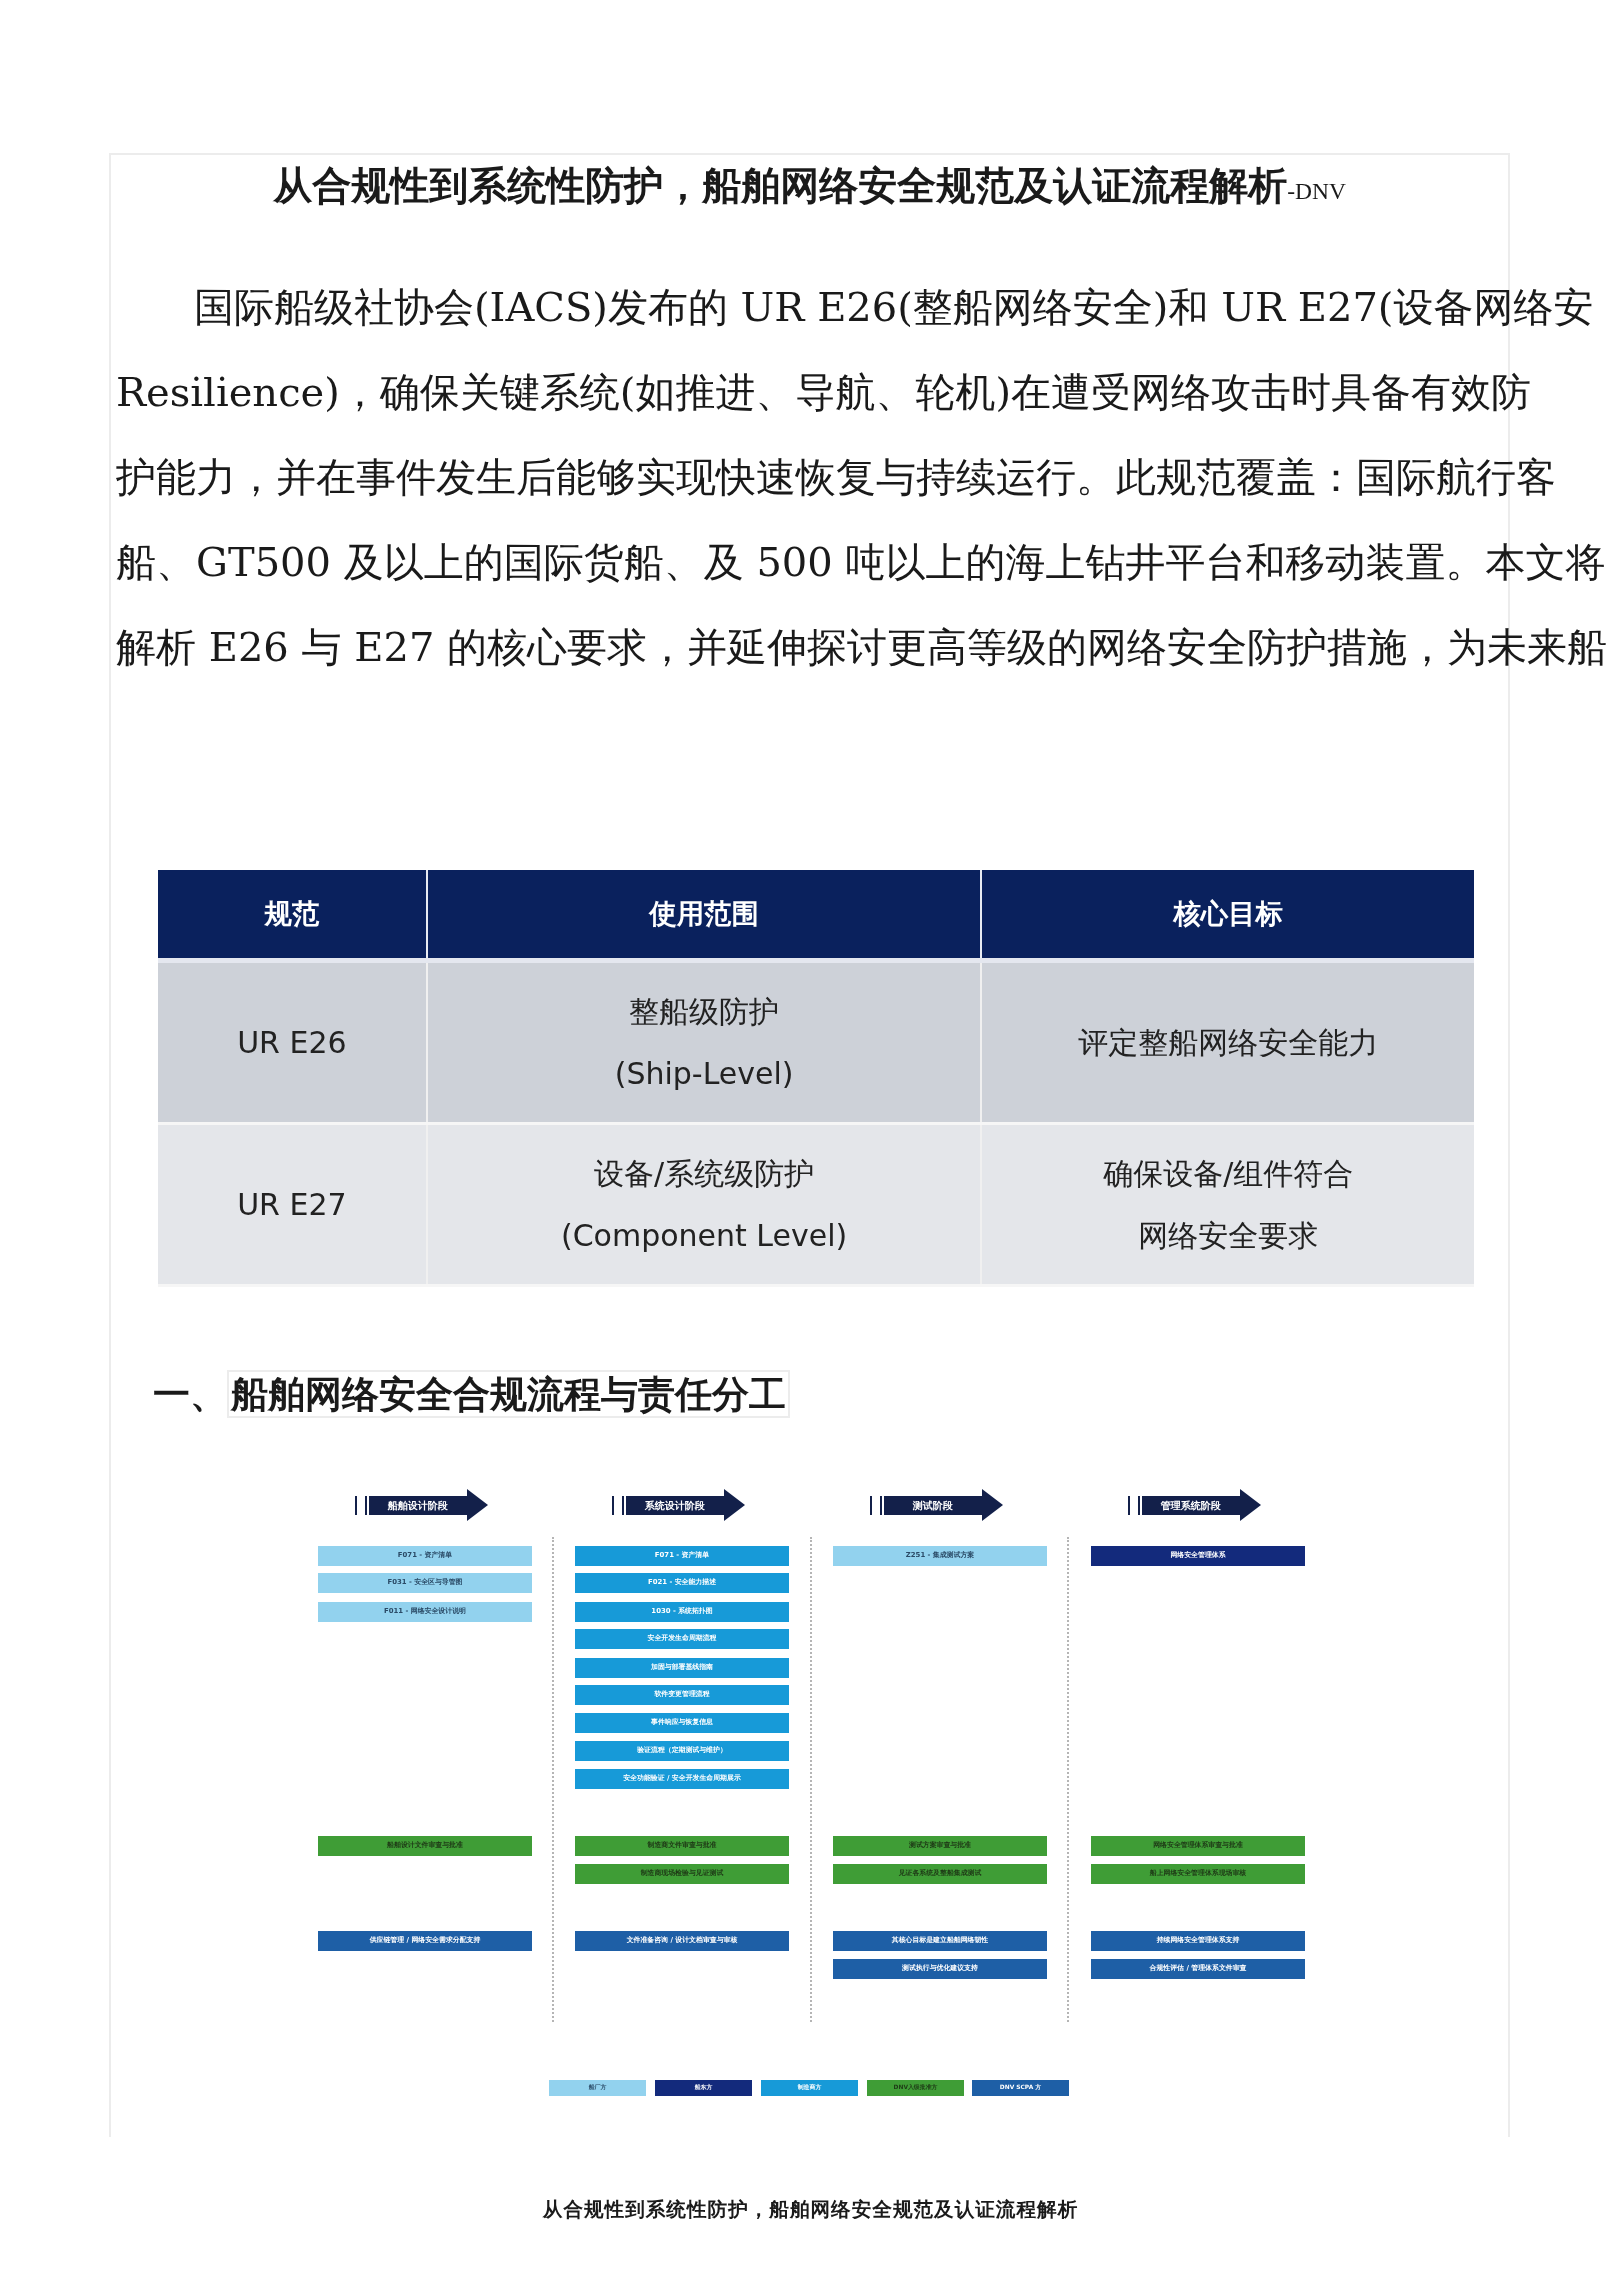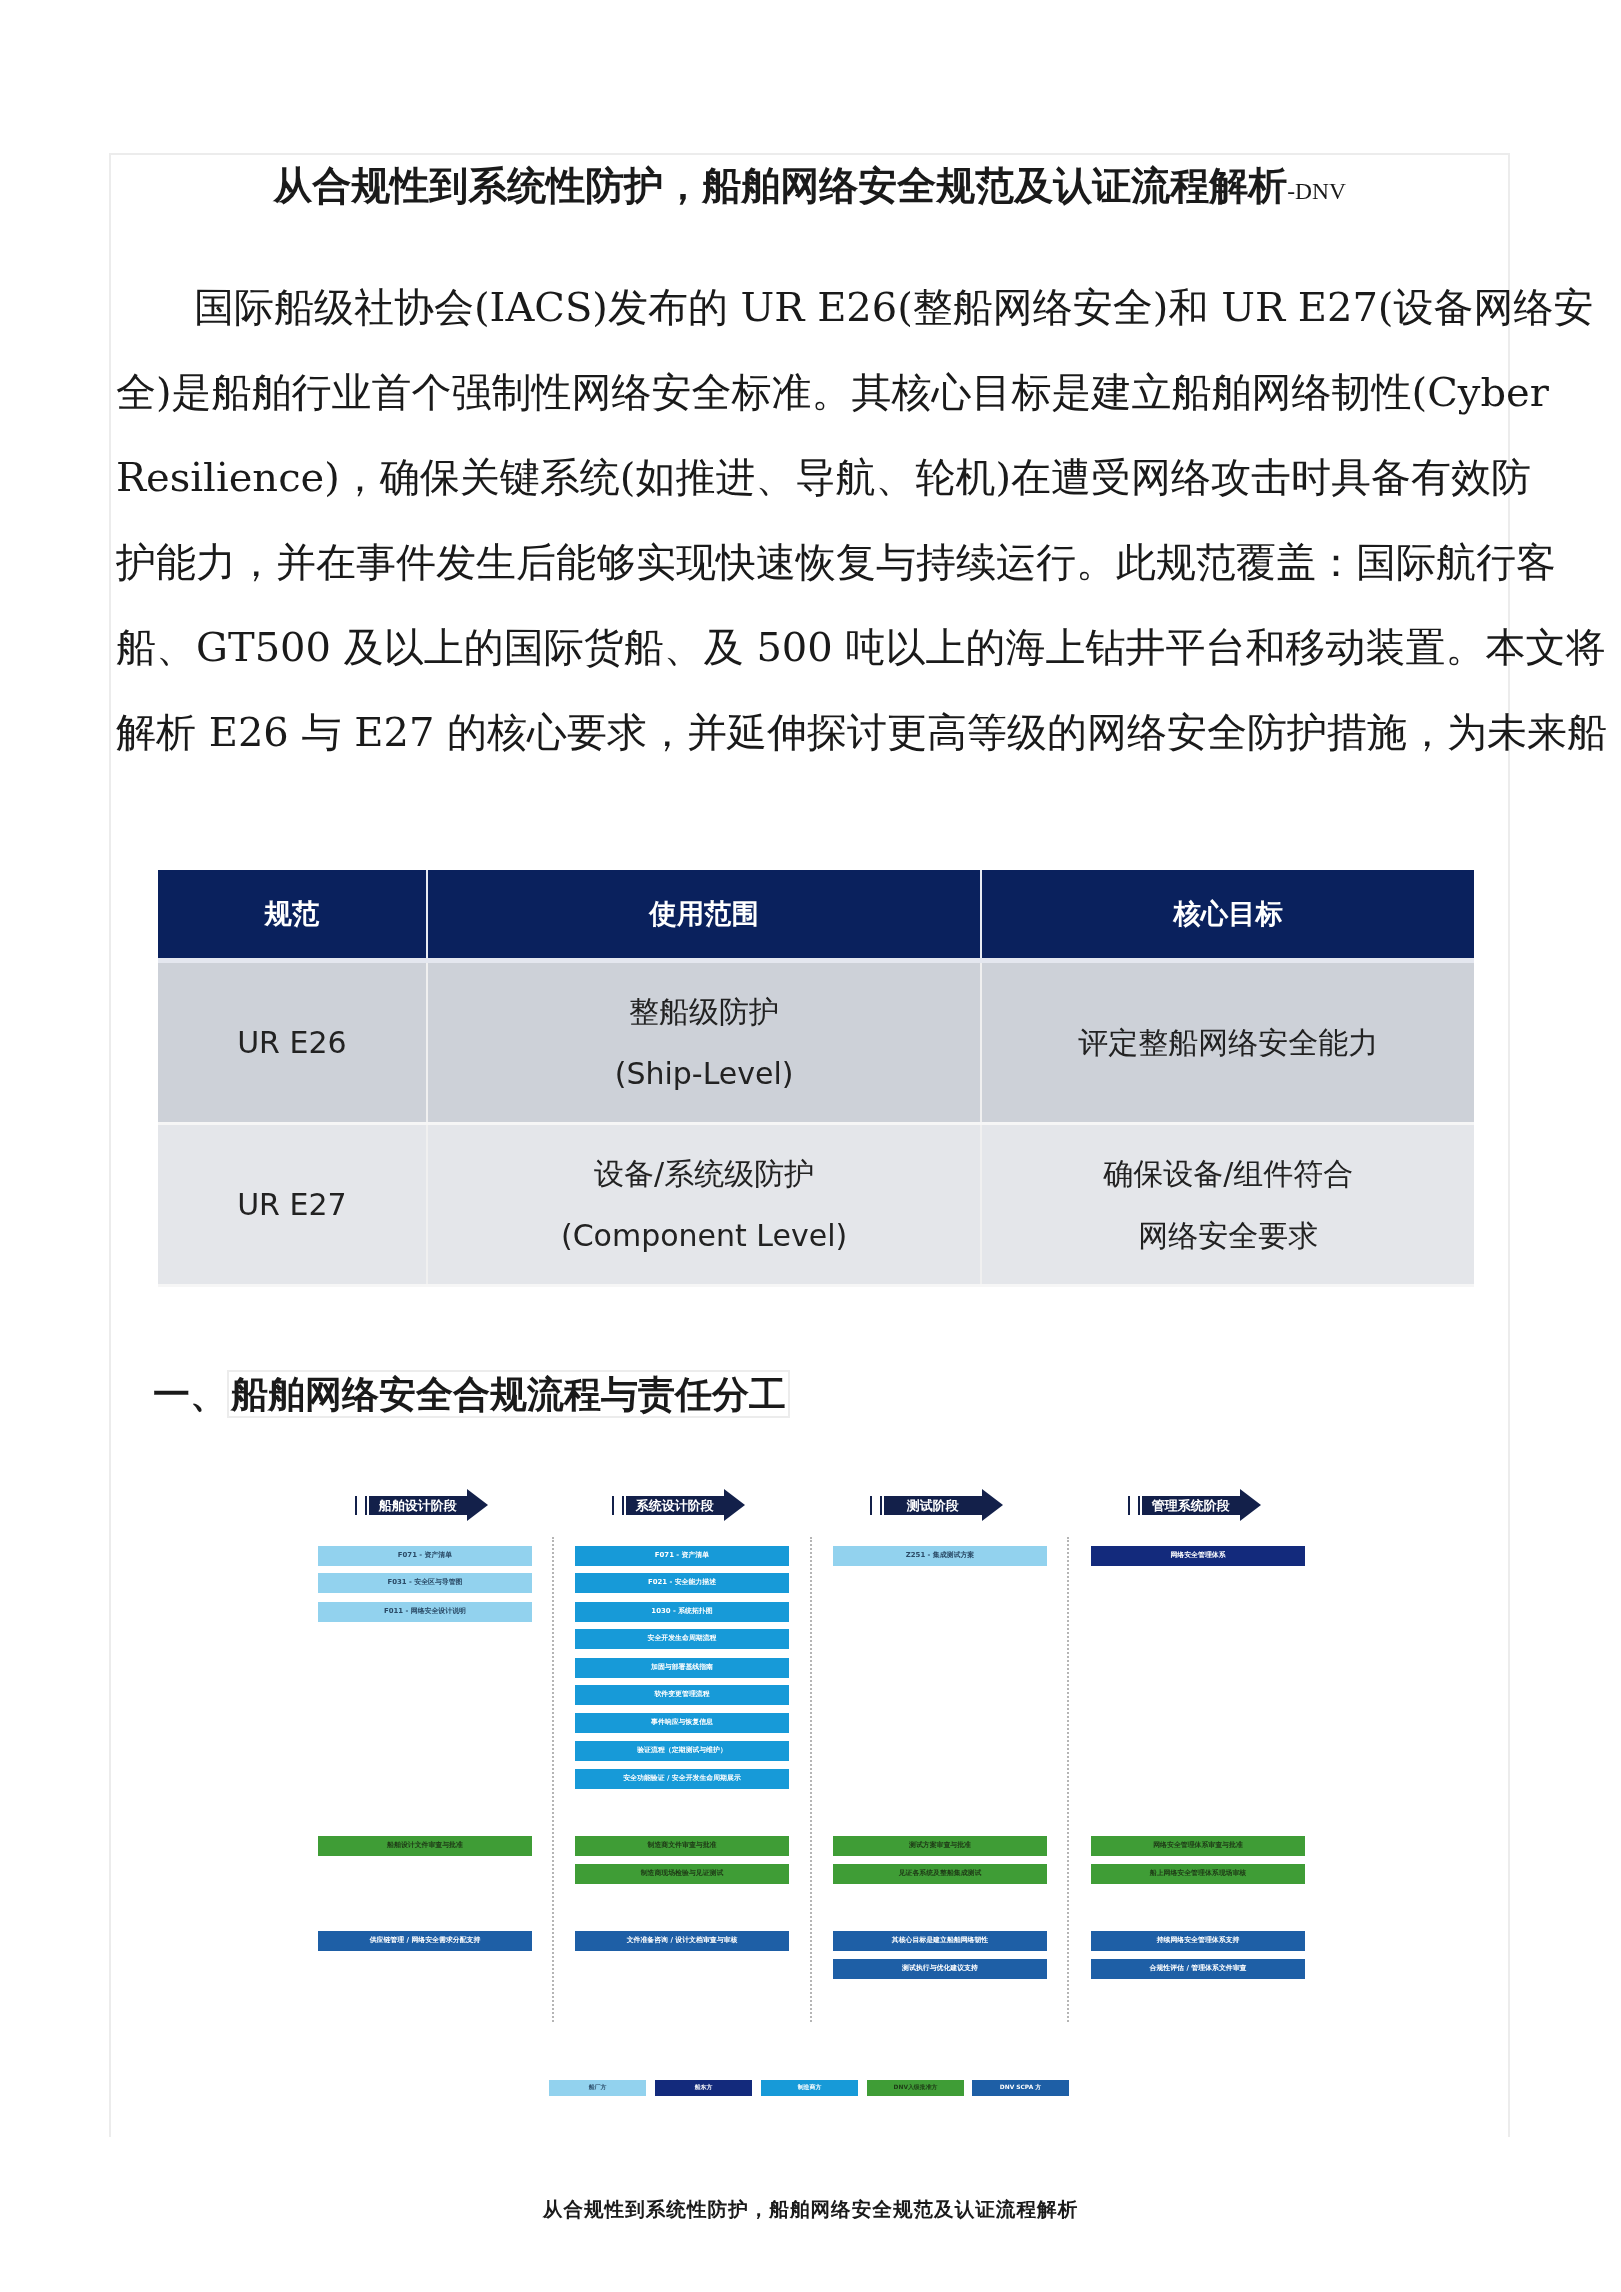--- a/index.html
+++ b/index.html
@@ -20,21 +20,21 @@
   table.spec td .l { display: block; }
 
   .section-head { position: absolute; left: 153px; top: 1370px; font-size: 37px; font-family: "DejaVu Serif", serif; font-weight: bold; }
   .section-head .txt { border: 2px solid #ececec; padding: 0 2px; }
 
   .diagram { position: absolute; left: 0; top: 0; font-family: "DejaVu Sans", sans-serif; }
   .col { position: absolute; top: 1490px; width: 214px; }
   .arrow { position: absolute; left: 37px; top: 0; width: 137px; height: 37px; }
   .arrow .bars { position: absolute; left: 0; top: 5.9px; width: 11.8px; height: 19.6px; border-left: 2.9px solid #13204a; border-right: 2.9px solid #13204a; box-sizing: border-box; }
   .arrow .bars::after { content: ""; position: absolute; left: 2.9px; top: 0; width: 0; height: 19.6px; }
-  .arrow .body { position: absolute; left: 13.7px; top: 5.9px; width: 98px; height: 19.6px; background: #13204a; color: #fff; font-size: 13px; font-weight: bold; line-height: 19.6px; text-align: center; }
+  .arrow .body { position: absolute; left: 13.7px; top: 5.9px; width: 98px; height: 19.6px; background: #13204a; color: #fff; font-size: 10px; font-weight: bold; line-height: 19.6px; text-align: center; }
   .arrow .head { position: absolute; left: 112px; top: -1px; width: 0; height: 0; border-top: 16.7px solid transparent; border-bottom: 16.7px solid transparent; border-left: 21.6px solid #13204a; }
   .box { position: absolute; left: 0; width: 214px; height: 19.6px; font-size: 6.9px; line-height: 19.6px; text-align: center; font-weight: bold; box-sizing: border-box; }
   .c-shipyard { background: #92d2ee; color: #2a4a66; }
   .c-owner { background: #132a7c; color: #ffffff; }
   .c-maker { background: #179ad8; color: #ffffff; }
   .c-class { background: #3f9d36; color: #1e3a16; }
   .c-scpa { background: #1e5fa6; color: #ffffff; }
   .divider { position: absolute; top: 1537px; height: 485px; width: 0; border-left: 2px dotted #b5b5b5; }
 
   .legend { position: absolute; top: 2080px; left: 549px; height: 15.7px; }
@@ -44,21 +44,20 @@
 </style>
 </head>
 <body>
 
 <div class="page-frame"></div>
 
 <div class="title"><span>从合规性到系统性防护，船舶网络安全规范及认证流程解析</span><span class="suffix">-DNV</span></div>
 
 <div class="para">
   <span class="line first">国际船级社协会(IACS)发布的 UR E26(整船网络安全)和 UR E27(设备网络安</span>
-  <span class="line">全)是船舶行业首个强制性网络安全标准。其核心目标是建立船舶网络韧性(Cyber</span>
   <span class="line">Resilience)，确保关键系统(如推进、导航、轮机)在遭受网络攻击时具备有效防</span>
   <span class="line">护能力，并在事件发生后能够实现快速恢复与持续运行。此规范覆盖：国际航行客</span>
   <span class="line">船、GT500 及以上的国际货船、及 500 吨以上的海上钻井平台和移动装置。本文将</span>
   <span class="line">解析 E26 与 E27 的核心要求，并延伸探讨更高等级的网络安全防护措施，为未来船</span>
 </div>
 
 <table class="spec">
   <colgroup>
       <col style="width:269px">
       <col style="width:555px">

